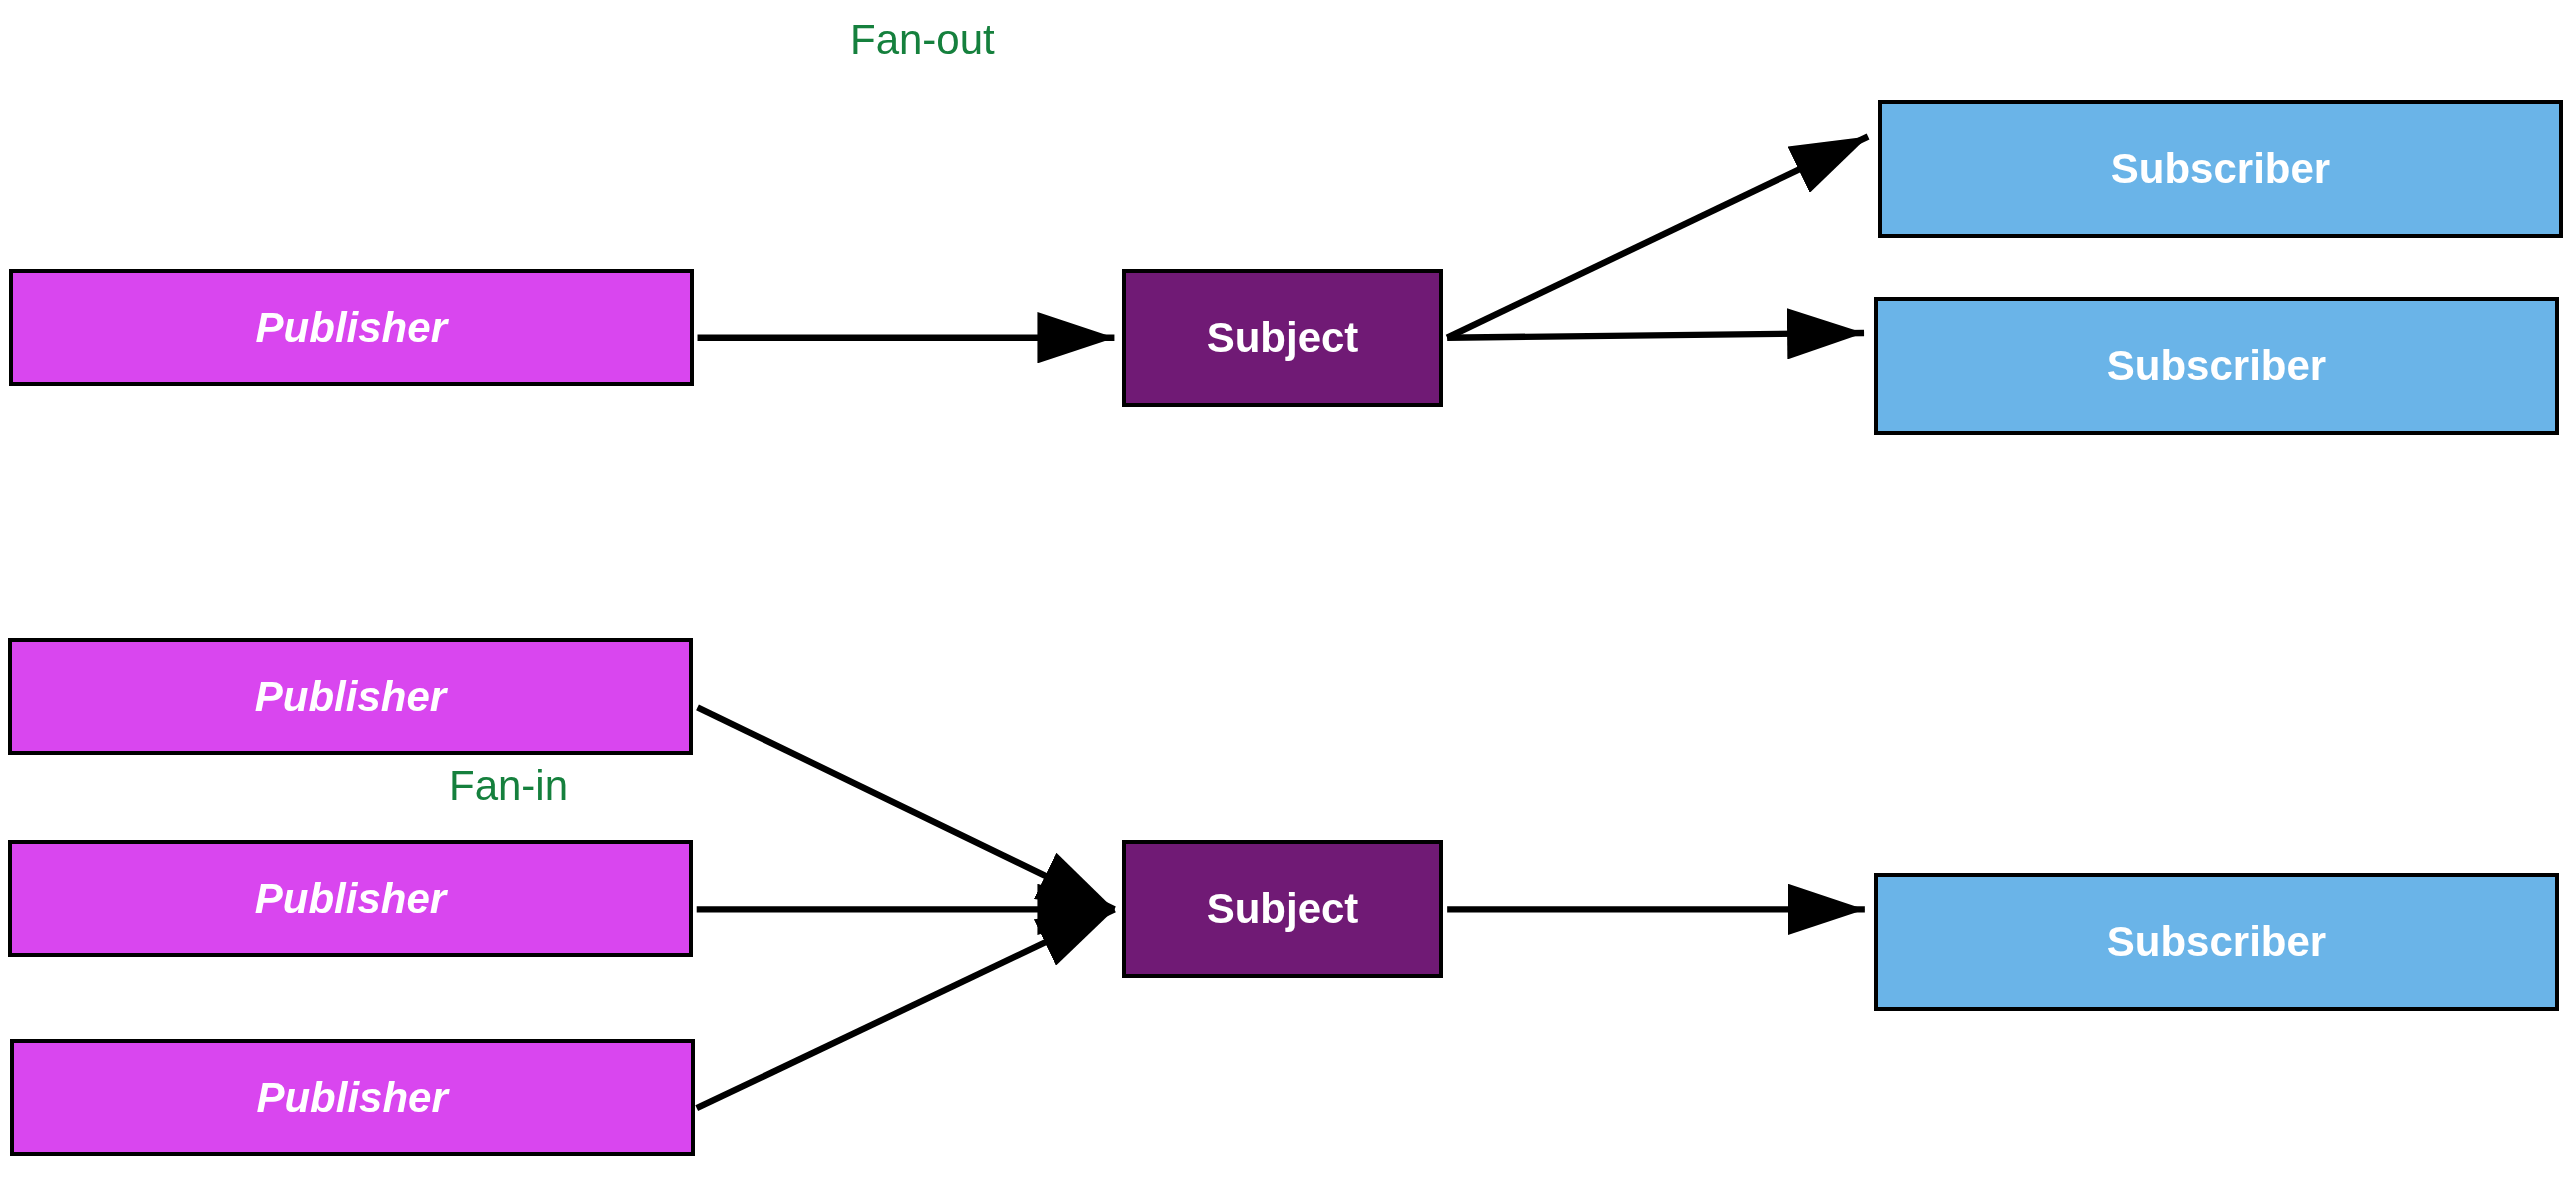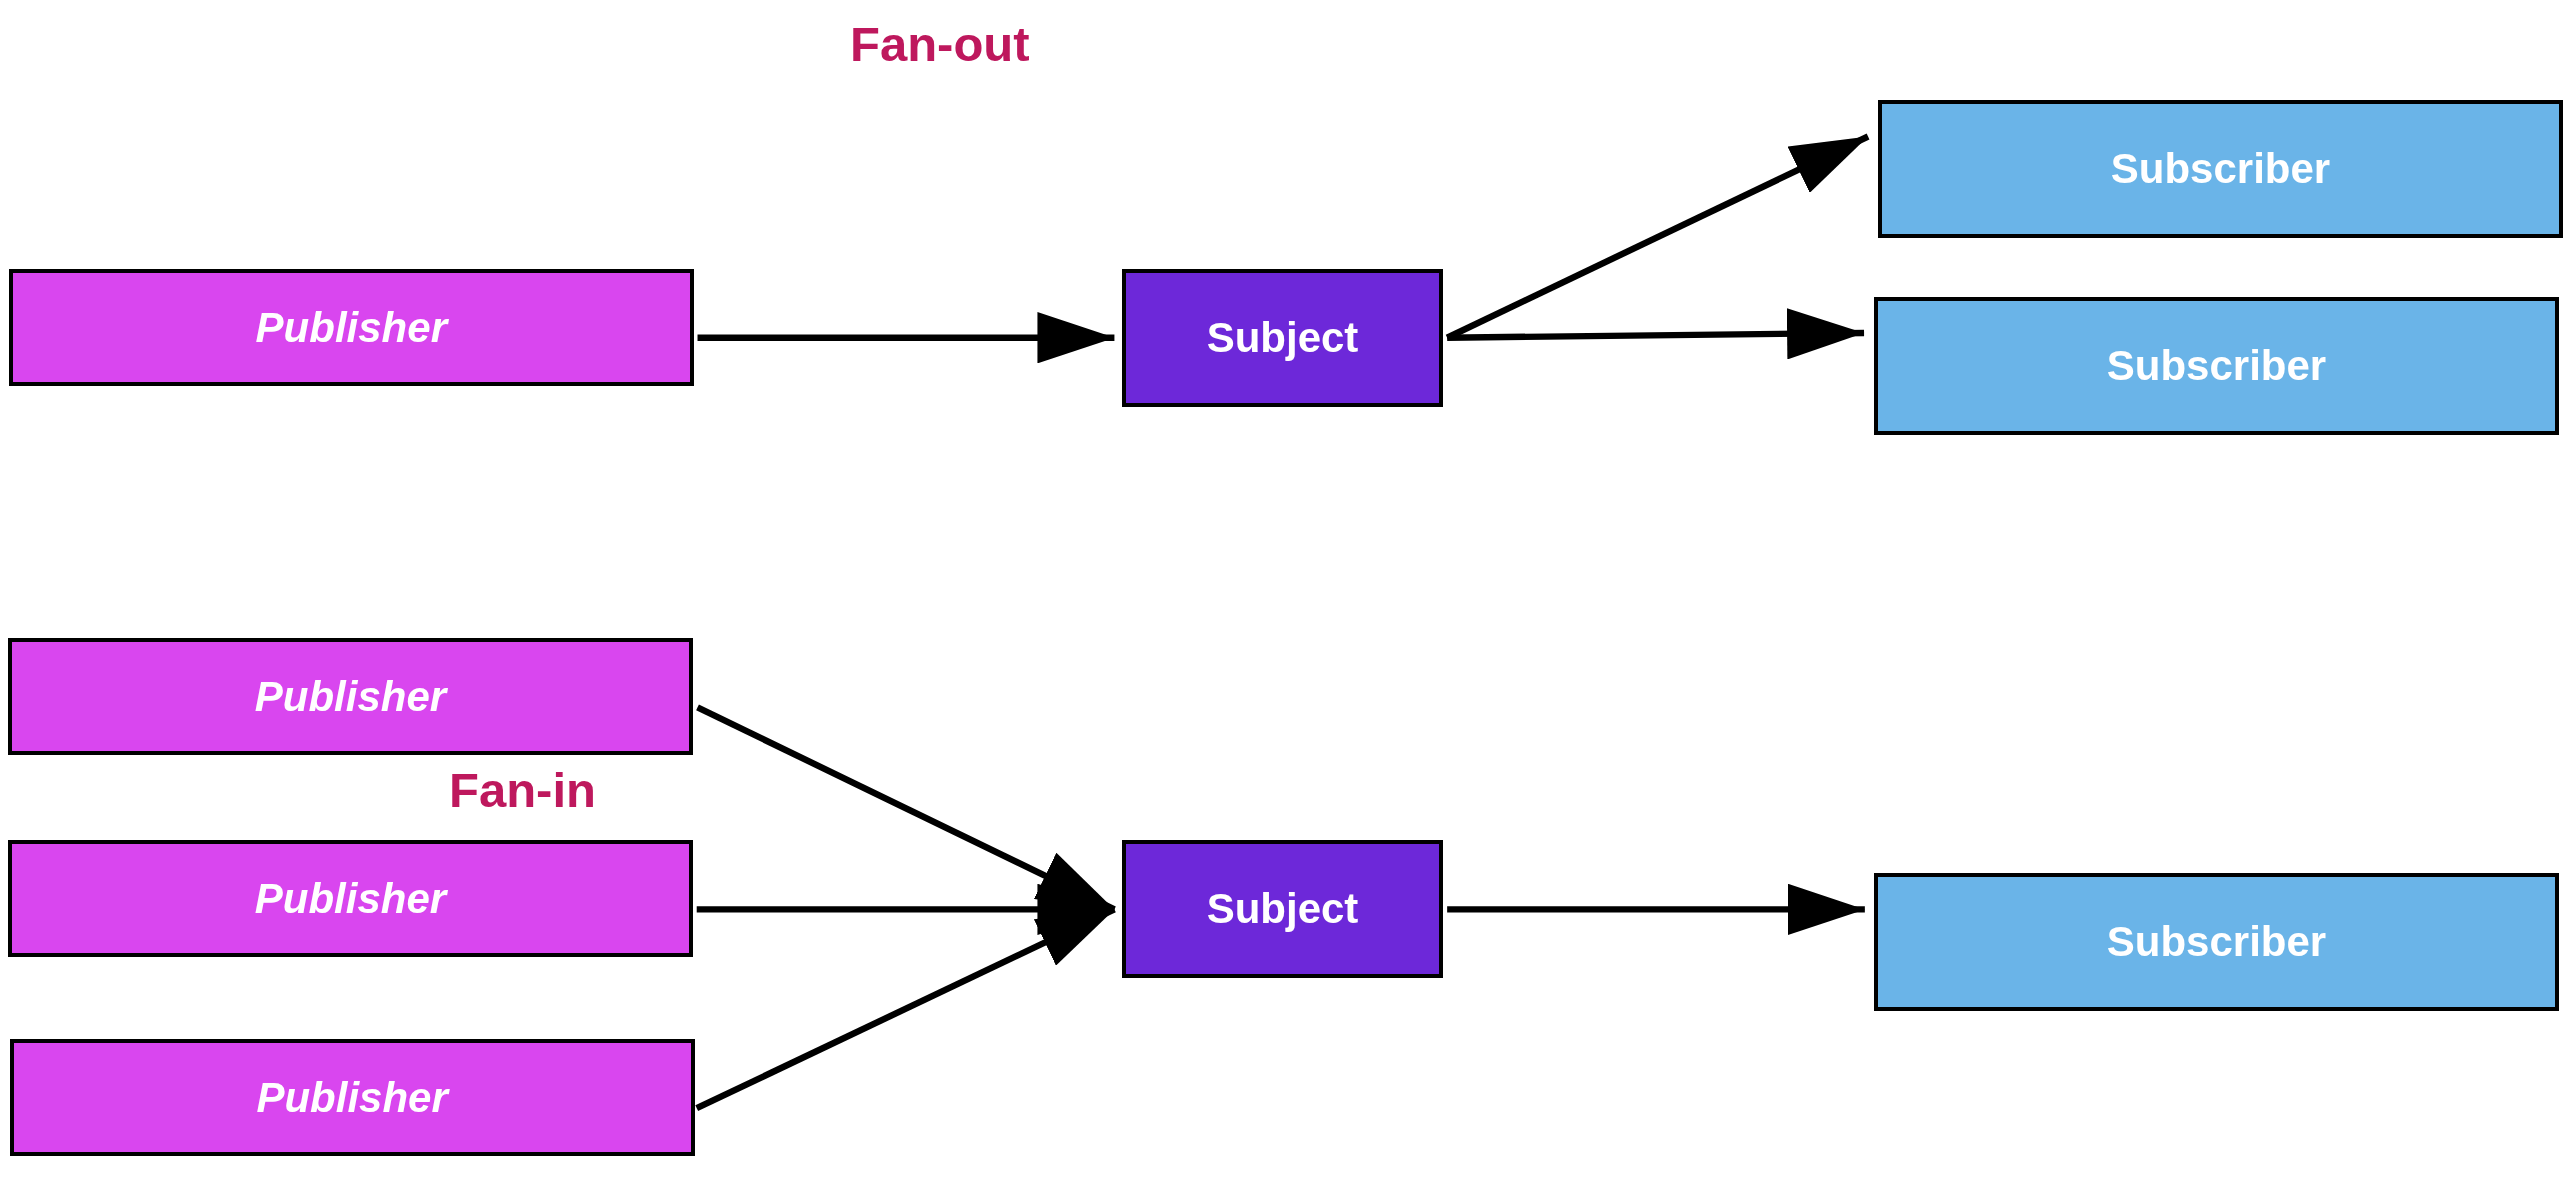--- a/index.html
+++ b/index.html
@@ -31,21 +31,21 @@
     }
 
     .publisher-box {
       background-color: #d946ef;
       width: 685px;
       height: 117px;
       font-style: italic;
     }
 
     .subject-box {
-      background-color: #6d28d9;
+      background-color: #701a75;
       width: 321px;
       height: 138px;
     }
 
     .subscriber-box {
       background-color: #6ab4e8;
       width: 685px;
       height: 138px;
       margin-top: 33px;
     }
@@ -102,23 +102,23 @@
 
     
     #sub-fanin {
       left: 1874px;
       top: 840px;
     }
 
     
     .diagram-label {
       position: absolute;
-      font-size: 49px;
-      font-weight: bold;
-      color: #be185d;
+      font-size: 42px;
+      font-weight: normal;
+      color: #15803d;
     }
 
     #label-fanout {
       left: 850px;
       top: 16px;
     }
 
     #label-fanin {
       left: 449px;
       top: 762px;

